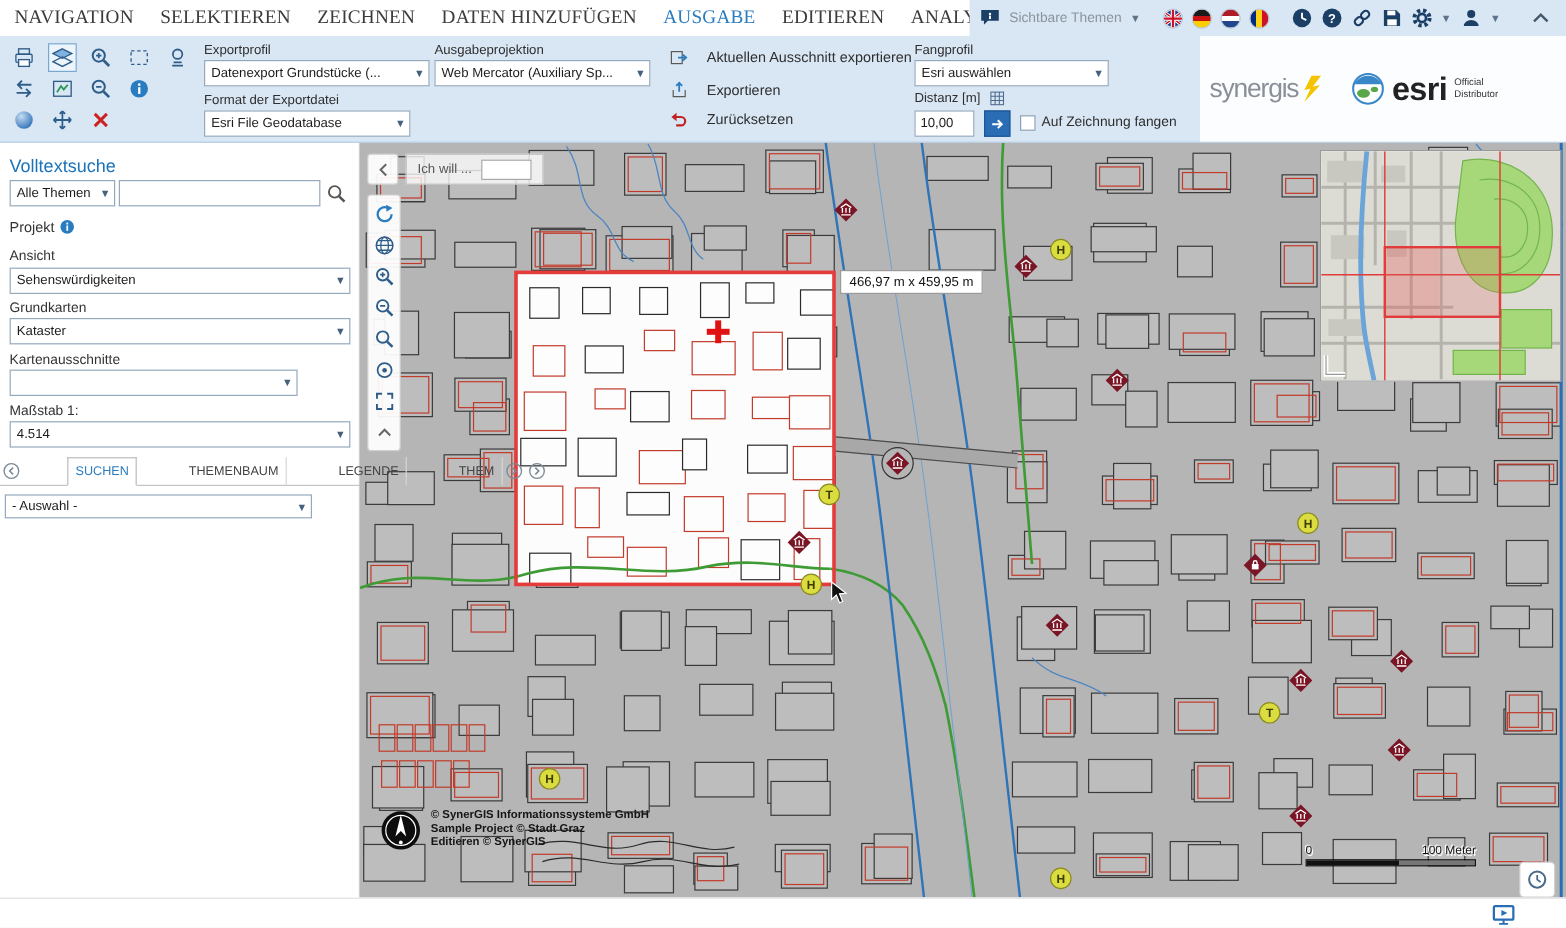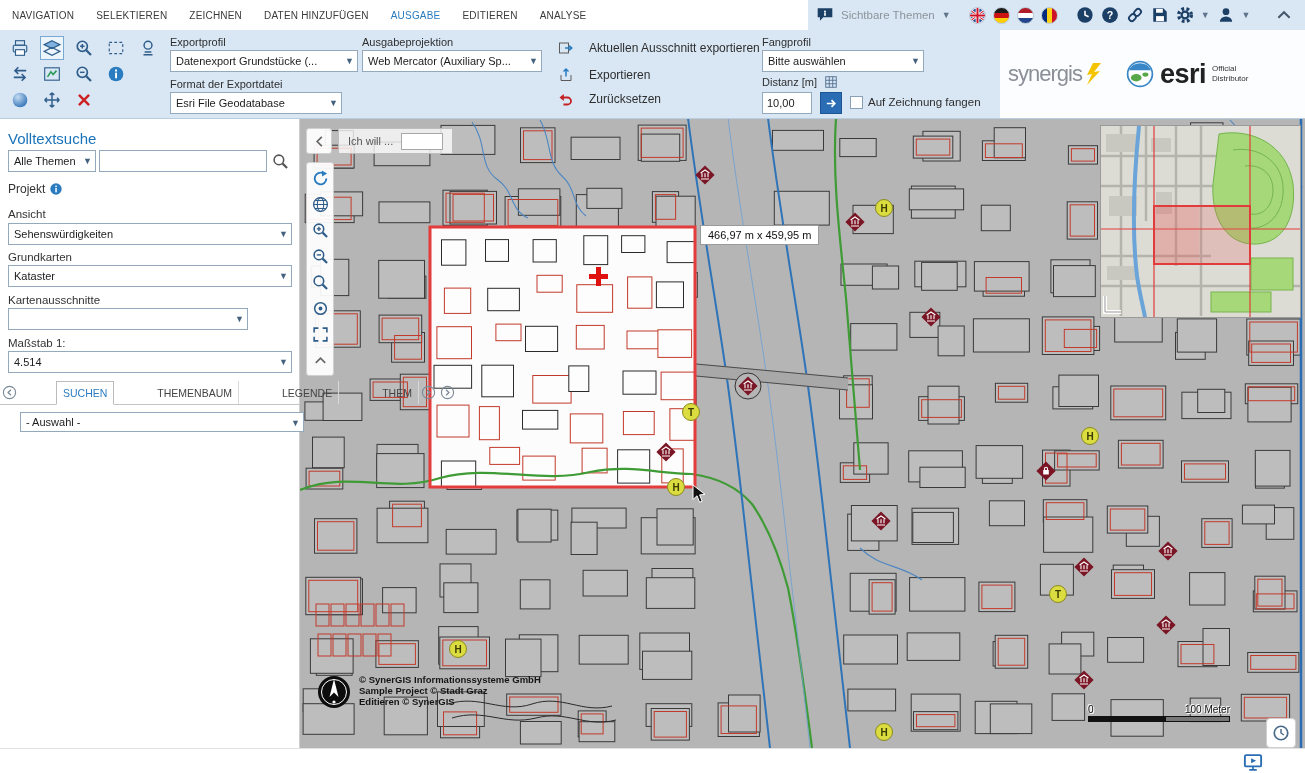--- a/index.html
+++ b/index.html
@@ -1,21 +1,21 @@
 <!DOCTYPE html>
 <html><head>
 <meta charset="utf-8">
 <style>
   html,body{margin:0;padding:0;background:#fff;}
   .app{position:relative;width:1305px;height:773px;font-family:"Liberation Sans",sans-serif;overflow:hidden;background:#fff;-webkit-font-smoothing:antialiased;}
   svg{display:block;}
   
   .menubar{position:absolute;top:0;left:0;width:100%;height:30px;background:#fff;z-index:30;}
   .menu-items{display:flex;align-items:center;height:30px;padding-left:12px;gap:22px;}
-  .menu-item{font-size:10px;color:#3b3b3b;letter-spacing:.2px;cursor:default;white-space:nowrap;}
+  .menu-item{font-size:16px;color:#3b3b3b;letter-spacing:.2px;cursor:default;white-space:nowrap;font-family:Liberation Serif, serif;}
   .menu-item.active{color:#2a7cc0;}
   .menubar-right{position:absolute;top:0;right:0;height:30px;width:497px;background:#d9e7f5;display:flex;align-items:center;gap:7px;padding:0 10px 0 8px;box-sizing:border-box;}
   .mb-label{font-size:11.5px;color:#8b949c;white-space:nowrap;}
   .caret{font-size:9px;color:#5f738a;line-height:1;}
   .flag{width:17px;height:17px;border-radius:50%;border:1px solid #b9c6d4;box-sizing:border-box;}
   .flag-de{background:linear-gradient(#1a1a1a 33%,#cc1111 33% 66%,#ffce00 66%);}
   .flag-nl{background:linear-gradient(#ae1c28 33%,#ffffff 33% 66%,#21468b 66%);}
   .flag-ro{background:linear-gradient(90deg,#002b7f 33%,#fcd116 33% 66%,#ce1126 66%);}
   .navicon{width:18px;height:18px;color:#1c3f66;}
   .spacer-sm{width:4px;}
@@ -383,21 +383,21 @@
     </div>
     <div class="act" style="left:558px;top:61px">
       <svg width="16" height="16">
           <use href="#i-undo"></use>
         </svg>
       <span>Zurücksetzen</span>
     </div>
 
     <span class="rlabel" style="left:762px;top:6px">Fangprofil</span>
     <div class="dd" style="left:762px;top:20px;width:162px">
-        <span>Bitte auswählen</span>
+        <span>Esri auswählen</span>
         <span class="car">▼</span>
       </div>
     <span class="rlabel" style="left:762px;top:46px">Distanz [m]</span>
     <svg style="position:absolute;left:824px;top:45px" width="14" height="14">
         <use href="#i-grid"></use>
       </svg>
     <input class="tin" style="left: 762px; top: 62px; width: 50px;" value="10,00">
     <div class="bluebtn" style="left:820px;top:62px">
         <svg width="15" height="15">
           <use href="#i-arrowr"></use>
@@ -484,21 +484,21 @@
           <svg class="flipx" width="15" height="15">
             <use href="#i-cchev"></use>
           </svg>
         </span>
       <span class="tabscroll">
           <svg class="flipx" width="15" height="15">
             <use href="#i-cchev"></use>
           </svg>
         </span>
     </div>
-    <div class="dd" style="left:20px;top:294px;width:284px;height:20px">
+    <div class="dd" style="left:4px;top:294px;width:256px;height:20px">
         <span>- Auswahl -</span>
         <span class="car">▼</span>
       </div>
   </div>
 
   <div class="map">
     <svg id="map-svg" width="1005" height="630" viewBox="0 0 1005 630">
       <defs>
           <clipPath id="selclip">
             <rect x="130" y="109" width="265" height="260"></rect>

